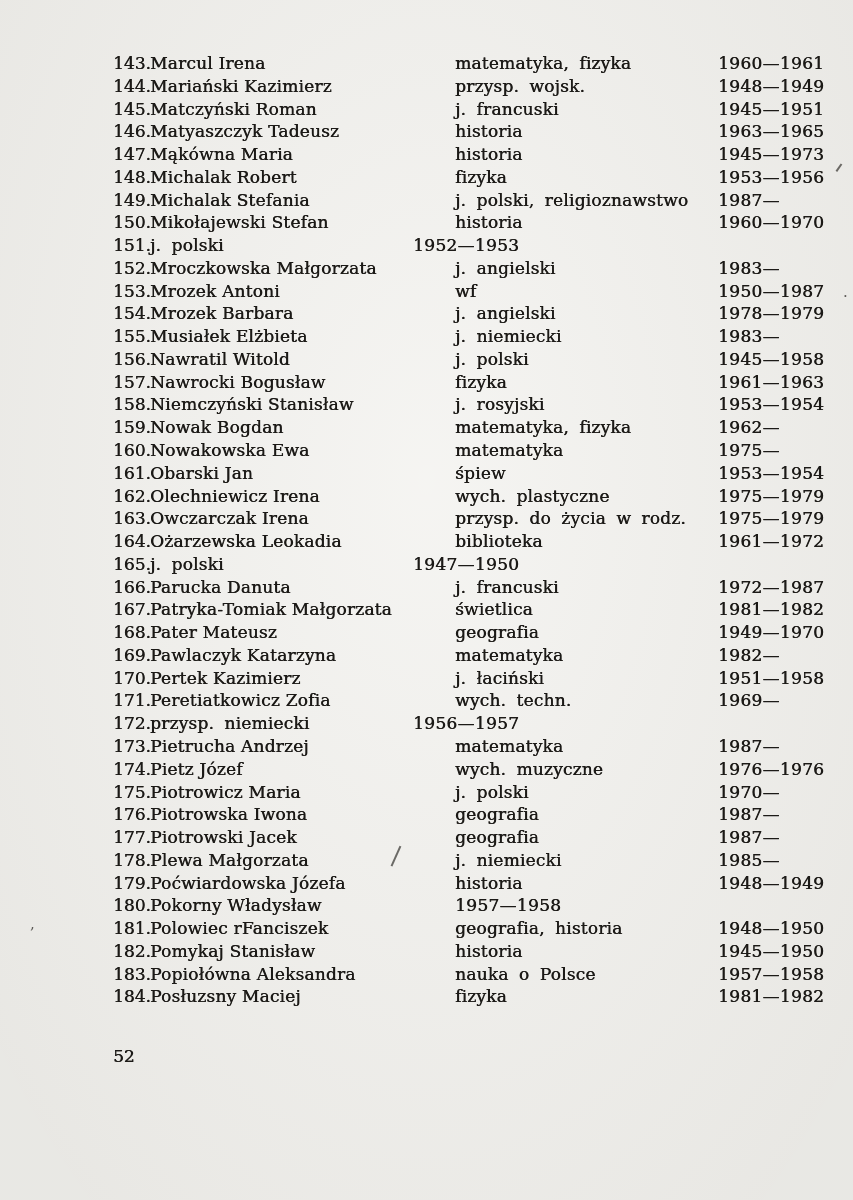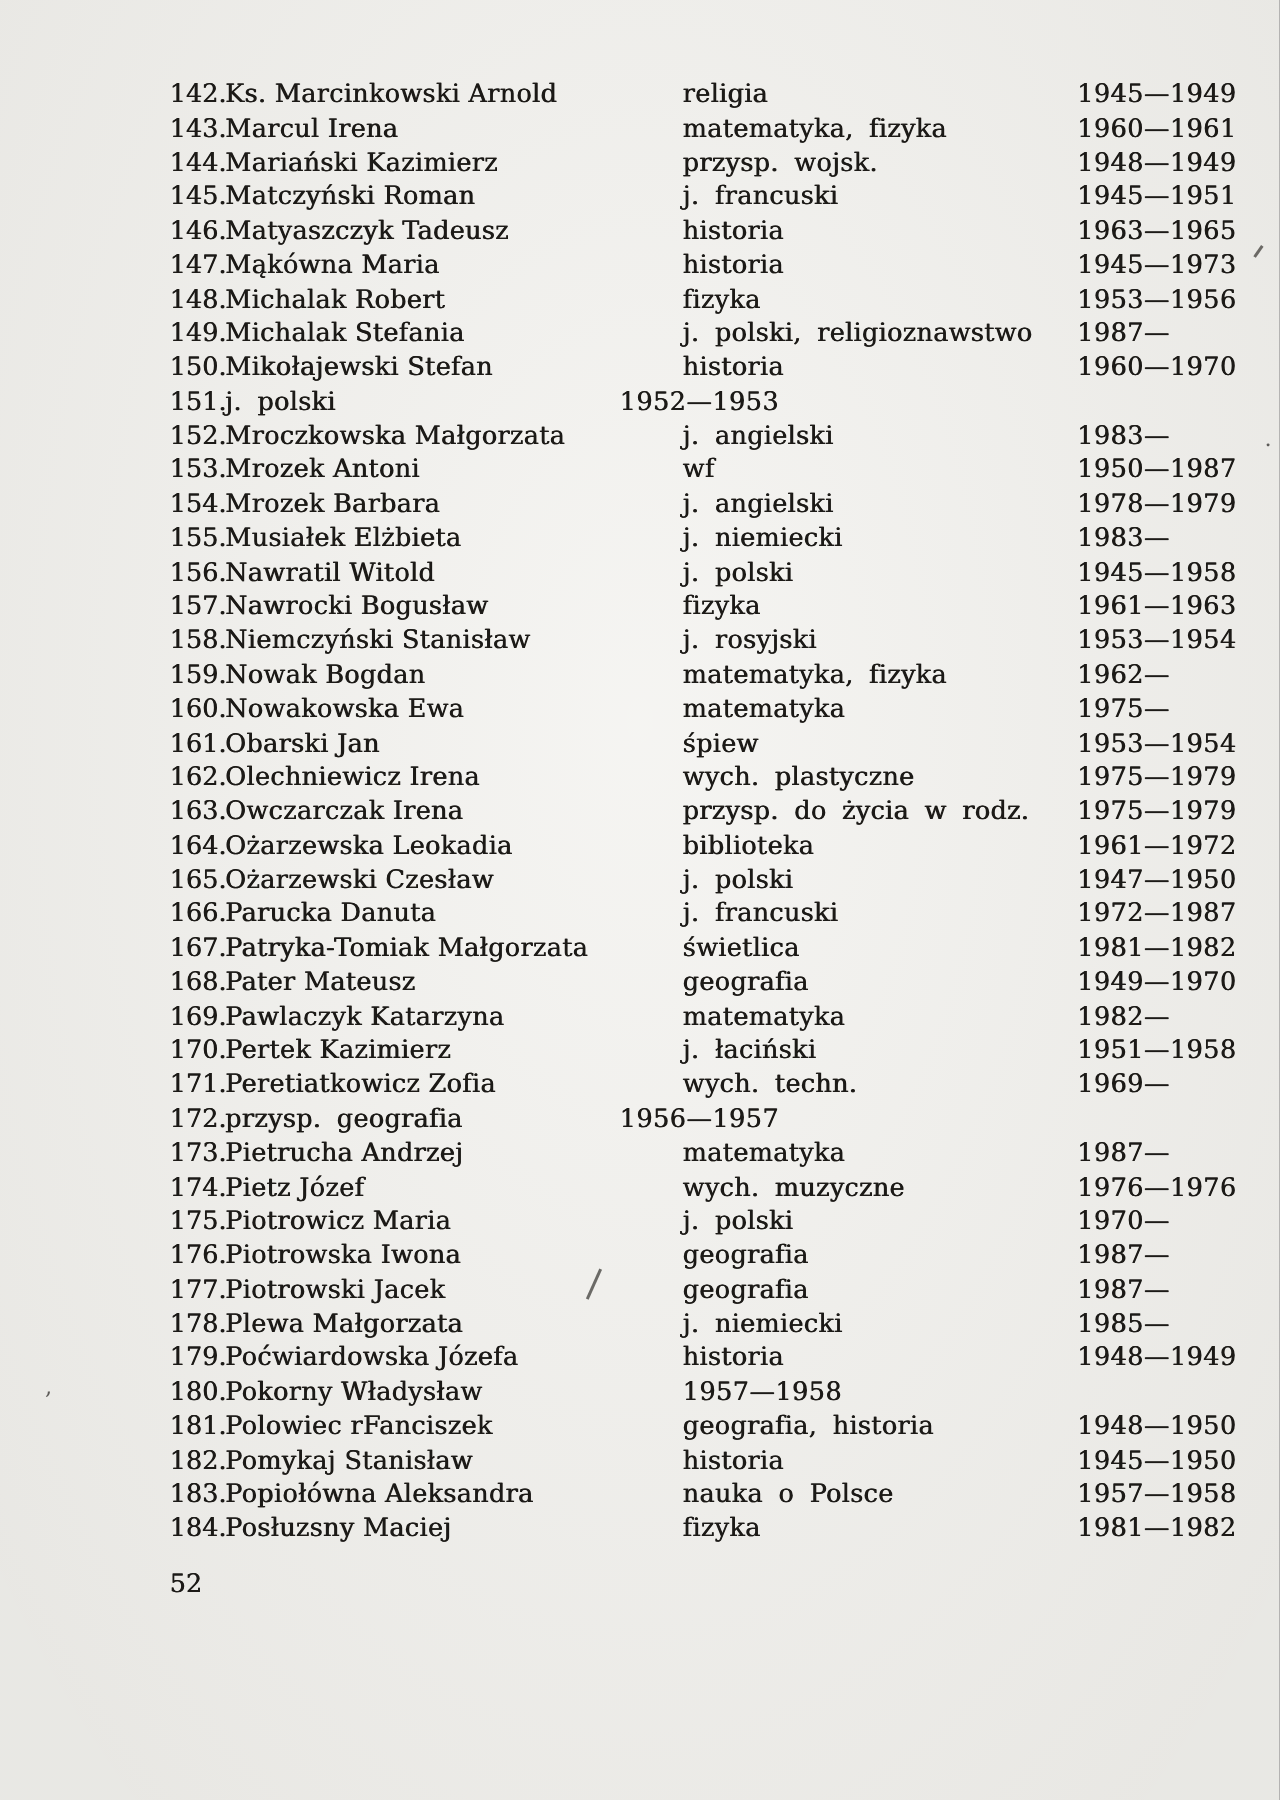--- a/index.html
+++ b/index.html
@@ -85,26 +85,20 @@
     opacity: 0.8;
   }
 </style>
 </head>
 <body>
 
 <div class="page">
 
   <div class="roster" id="roster">
       <div class="row">
-    <span class="cell-no">142.</span>
-    <span class="cell-name">Ks. Marcinkowski Arnold</span>
-    <span class="cell-subject">religia</span>
-    <span class="cell-years">1945—1949</span>
-  </div>
-      <div class="row">
     <span class="cell-no">143.</span>
     <span class="cell-name">Marcul Irena</span>
     <span class="cell-subject">matematyka, fizyka</span>
     <span class="cell-years">1960—1961</span>
   </div>
       <div class="row">
     <span class="cell-no">144.</span>
     <span class="cell-name">Mariański Kazimierz</span>
     <span class="cell-subject">przysp. wojsk.</span>
     <span class="cell-years">1948—1949</span>
@@ -223,21 +217,20 @@
     <span class="cell-years">1975—1979</span>
   </div>
       <div class="row">
     <span class="cell-no">164.</span>
     <span class="cell-name">Ożarzewska Leokadia</span>
     <span class="cell-subject">biblioteka</span>
     <span class="cell-years">1961—1972</span>
   </div>
       <div class="row">
     <span class="cell-no">165.</span>
-    <span class="cell-name">Ożarzewski Czesław</span>
     <span class="cell-subject">j. polski</span>
     <span class="cell-years">1947—1950</span>
   </div>
       <div class="row">
     <span class="cell-no">166.</span>
     <span class="cell-name">Parucka Danuta</span>
     <span class="cell-subject">j. francuski</span>
     <span class="cell-years">1972—1987</span>
   </div>
       <div class="row">
@@ -265,21 +258,21 @@
     <span class="cell-years">1951—1958</span>
   </div>
       <div class="row">
     <span class="cell-no">171.</span>
     <span class="cell-name">Peretiatkowicz Zofia</span>
     <span class="cell-subject">wych. techn.</span>
     <span class="cell-years">1969—</span>
   </div>
       <div class="row">
     <span class="cell-no">172.</span>
-    <span class="cell-subject">przysp. geografia</span>
+    <span class="cell-subject">przysp. niemiecki</span>
     <span class="cell-years">1956—1957</span>
   </div>
       <div class="row">
     <span class="cell-no">173.</span>
     <span class="cell-name">Pietrucha Andrzej</span>
     <span class="cell-subject">matematyka</span>
     <span class="cell-years">1987—</span>
   </div>
       <div class="row">
     <span class="cell-no">174.</span>

